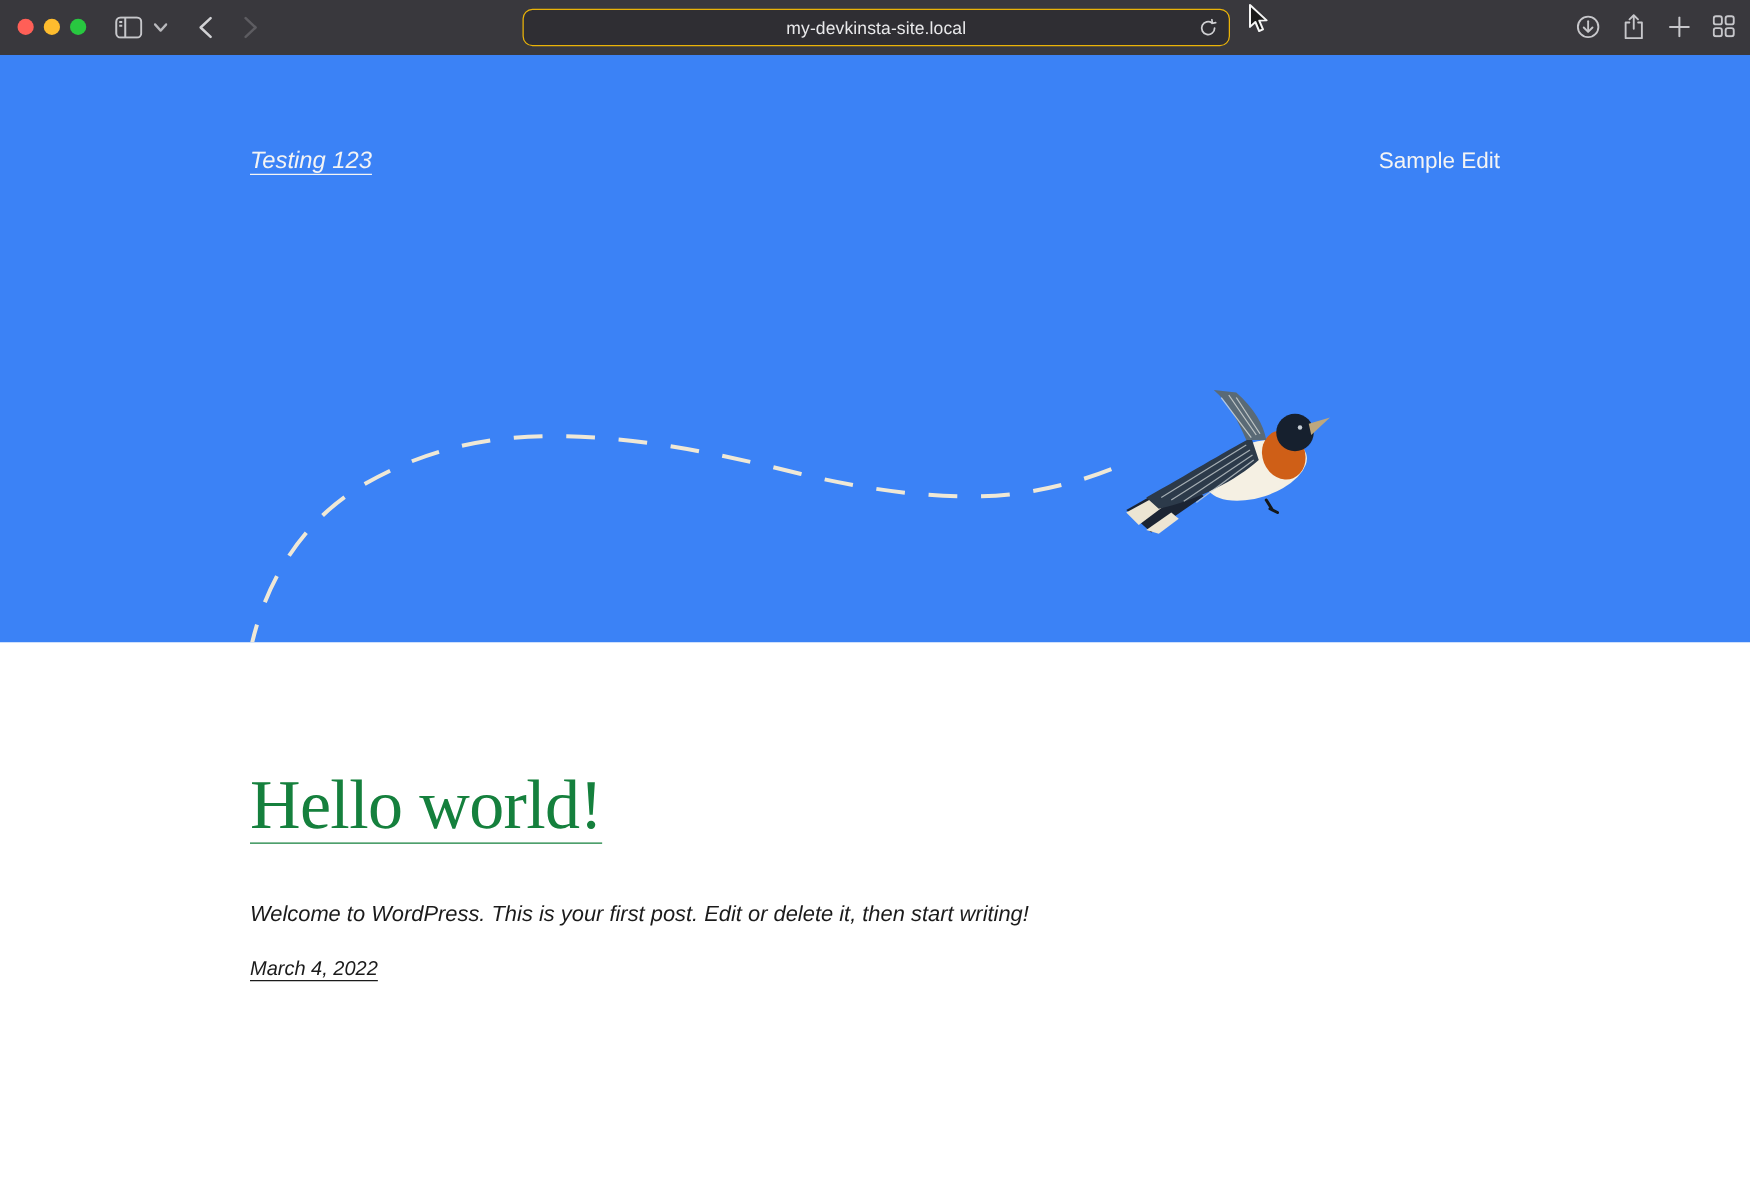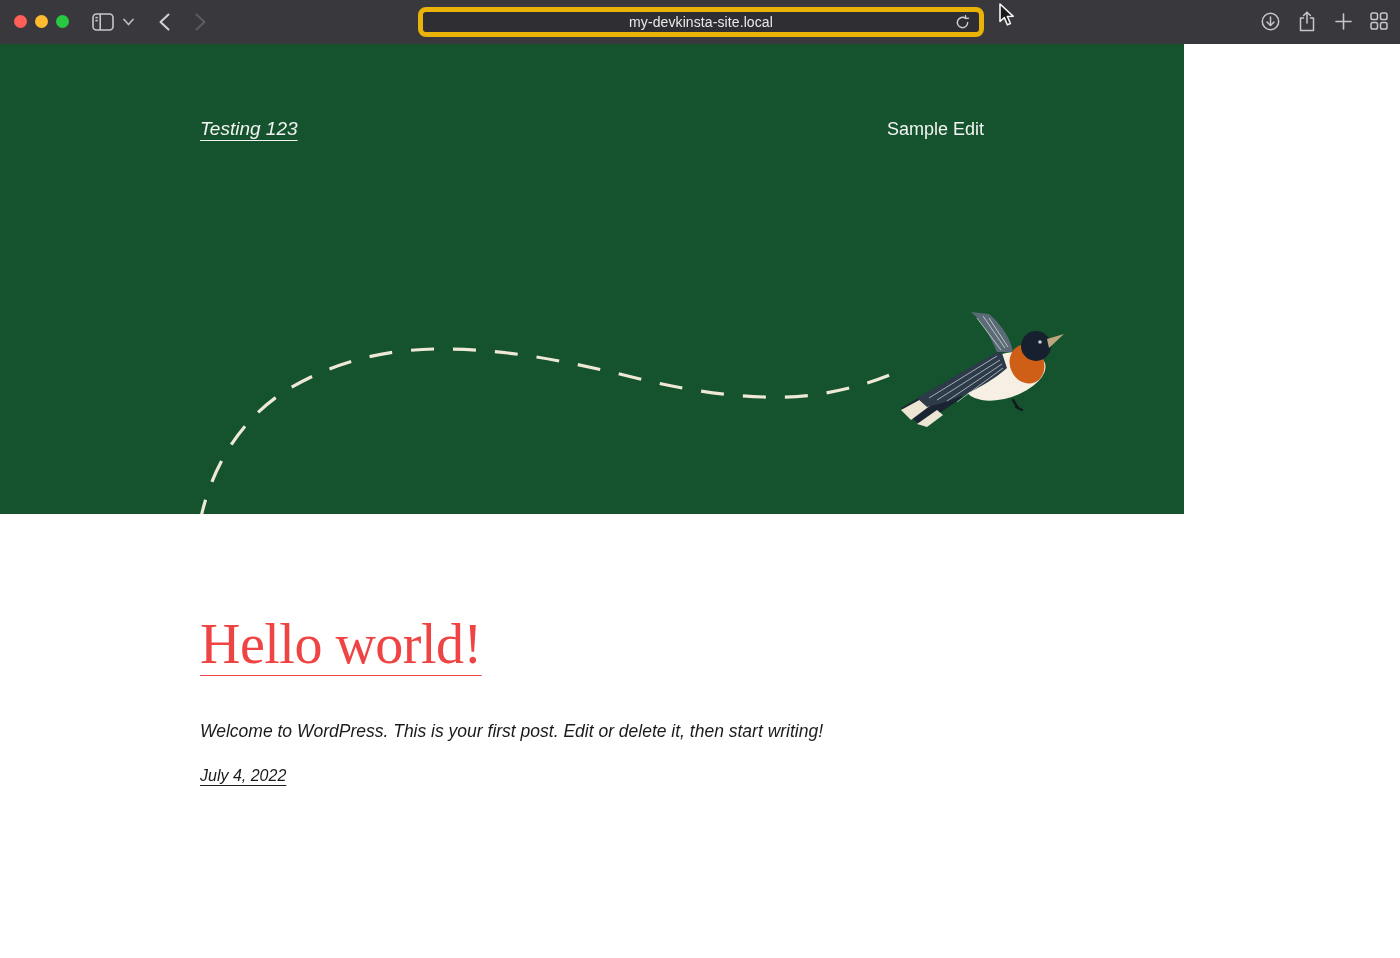--- a/index.html
+++ b/index.html
@@ -15,45 +15,45 @@
 
   .tb-btn { position:absolute; background:none; border:none; color:#c7c7cb; padding:0; cursor:default;
             display:flex; align-items:center; justify-content:center; }
   .tb-btn svg { display:block; }
   .btn-sidebar { left:90px;  top:9px;  width:26px; height:26px; }
   .btn-chevron { left:121px; top:15px; width:14px; height:14px; color:#b9b9bd; }
   .btn-back    { left:153px; top:11px; width:22px; height:22px; color:#d2d2d5; }
   .btn-forward { left:189px; top:11px; width:22px; height:22px; color:#5d5c61; }
 
   .urlbar { position:absolute; left:418px; top:7px; width:566px; height:30px;
-    background:#2f2e33; border:5px solid #eab308; border-radius:8px;
+    background:#2f2e33; border:1px solid #eab308; border-radius:8px;
     display:flex; align-items:center; justify-content:center; cursor:text; }
   .url-text { color:#e9e9eb; font-size:14px; letter-spacing:.1px; }
   .btn-reload { position:absolute; right:8px; top:50%; transform:translateY(-50%);
     width:18px; height:18px; color:#cfcfd2; }
 
   .btn-downloads { left:1259px; top:10px; width:22px; height:22px; }
   .btn-share     { left:1296px; top:10px; width:22px; height:22px; }
   .btn-newtab    { left:1332px; top:10px; width:22px; height:22px; }
   .btn-tabs      { left:1368px; top:10px; width:22px; height:22px; }
 
   
-  .hero { position:relative; width:1184px; height:470px; background:#14532d; overflow:hidden;text-align:right; }
+  .hero { position:relative; width:1400px; height:470px; background:#3b82f6; overflow:hidden;text-align:right; }
   .site-header { position:absolute; left:200px; right:200px; top:74px;
     display:flex; justify-content:space-between; align-items:baseline; }
   .site-title { color:#f4f4f4; font-size:19px; font-style:italic; font-weight:500;
     text-decoration:underline; text-underline-offset:5px; text-decoration-thickness:1px; cursor:pointer; }
   .nav-link { color:#f4f4f4; font-size:18px; text-decoration:none; cursor:pointer; }
   .trail { position:absolute; left:0; top:0; }
   .bird  { position:absolute; left:893px; top:268px; }
 
   
   .content { position:relative; width:1400px; height:444px; background:#ffffff; padding:100px 200px 0 200px; }
   .post-title { display:inline-block; font-family:"Liberation Serif", serif; font-weight:400;
-    font-size:56px; line-height:1.1; color:#ef4444; text-decoration:underline;
+    font-size:56px; line-height:1.1; color:#15803d; text-decoration:underline;
     text-decoration-thickness:1px; text-underline-offset:12px; cursor:pointer; letter-spacing:-.5px; }
   .post-excerpt { margin-top:42px; font-size:17.5px; color:#1b1b1b; line-height:1.5;font-style:italic; }
   .post-date { display:inline-block; margin-top:23px; font-size:16px; font-style:italic; color:#1b1b1b;
     text-decoration:underline; text-decoration-thickness:1px; text-underline-offset:4px; cursor:pointer; }
 
   .cursor { position:absolute; left:996px; top:3px; pointer-events:none; z-index:99; }
 </style>
 </head>
 <body>
 
@@ -173,18 +173,18 @@
       <line x1="96" y1="6" x2="115" y2="35"></line>
     </g>
 
     <path d="M120,88 l5,8 m-2,-1 l6,3" stroke="#14181c" stroke-width="2.4" stroke-linecap="round" fill="none"></path>
   </svg>
 </section>
 
 <section class="content">
   <h1><a class="post-title">Hello world!</a></h1>
   <p class="post-excerpt">Welcome to WordPress. This is your first post. Edit or delete it, then start writing!</p>
-  <a class="post-date">July 4, 2022</a>
+  <a class="post-date">March 4, 2022</a>
 </section>
 
 <svg class="cursor" width="22" height="24" viewBox="0 0 22 24">
   <path d="M4,1 L4,18.5 L8.3,14.6 L11.3,21.8 L14.4,20.5 L11.4,13.5 L17.3,13.3 Z" fill="#1a1a1a" stroke="#f5f5f5" stroke-width="1.6" stroke-linejoin="round"></path>
 </svg>
 
 </body></html>

